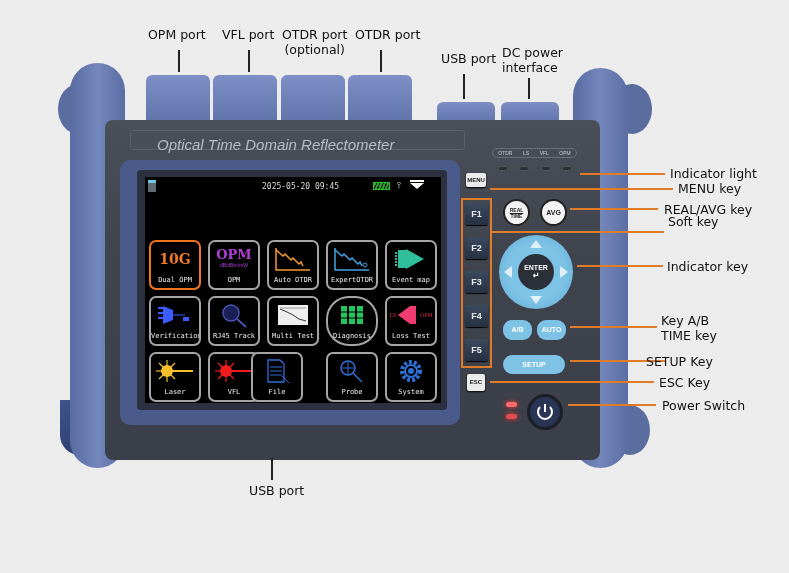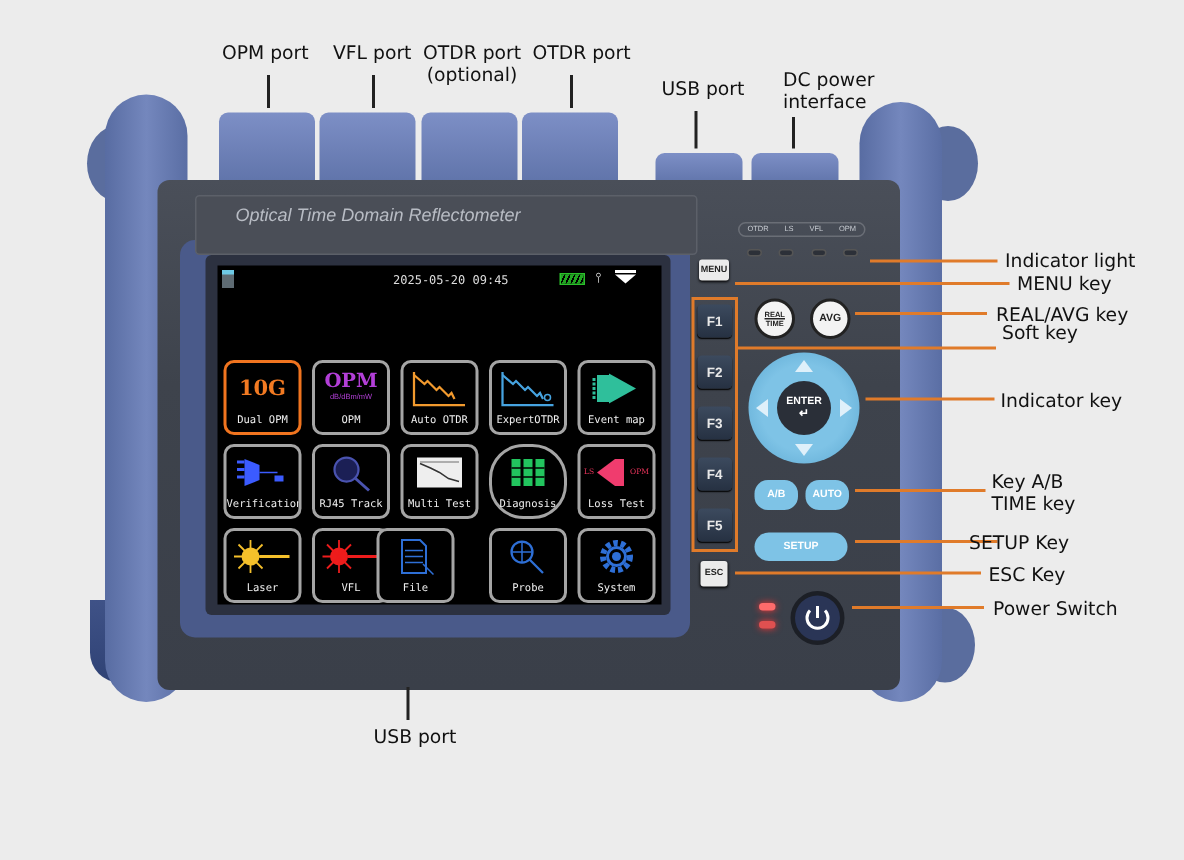--- a/index.html
+++ b/index.html
@@ -9,21 +9,21 @@
   .vline { position: absolute; width: 2px; background: #222; }
   .hline { position: absolute; height: 2px; background: #e07b2a; }
 
   
   .bump { position: absolute; width: 40px; height: 50px; border-radius: 50%; background: #5a6d9e; }
   .grip { position: absolute; background: linear-gradient(90deg,#586ca2,#7487bd,#5a6ea4); border-radius: 28px; }
   .port { position: absolute; background: linear-gradient(180deg,#7d8fc6,#5e72a8); border-radius: 6px 6px 2px 2px; }
   .body { position: absolute; left: 105px; top: 120px; width: 495px; height: 340px; background: linear-gradient(180deg,#4a4f59,#3e434c 40%,#3a3f49); border-radius: 8px; }
   .bezel-blue { position: absolute; left: 85px; top: 155px; width: 460px; height: 300px; background: #4f6295; border-radius: 10px; }
   .bottom-blue { position: absolute; left: 60px; top: 400px; width: 560px; height: 55px; background: linear-gradient(180deg,#3f5287,#2f4275); border-radius: 0 0 20px 20px; }
-  .brand-strip { position: absolute; left: 130px; top: 130px; width: 335px; height: 40px; border: 1px solid #5c6069; background: #4a4e57; border-radius: 3px; color: #b8bcc4; font-style: italic; font-size: 12px; padding: 5px 0 0 26px; font-family: "Liberation Sans", sans-serif; }
+  .brand-strip { position: absolute; left: 130px; top: 130px; width: 335px; height: 20px; border: 1px solid #5c6069; background: #4a4e57; border-radius: 3px; color: #b8bcc4; font-style: italic; font-size: 15px; padding: 5px 0 0 26px; font-family: "Liberation Sans", sans-serif; }
   .screen-frame { position: absolute; left: 137px; top: 170px; width: 310px; height: 240px; background: #2c3140; border-radius: 4px; }
   .screen { position: absolute; left: 145px; top: 177px; width: 296px; height: 226px; background: #000; }
   .statusbar { position: absolute; left: 0; top: 0; width: 100%; height: 20px; }
   .sd-icon { position: absolute; left: 3px; top: 3px; width: 8px; height: 12px; background: #5e6b73; border-top: 3px solid #6ec9e5; }
   .datetime { position: absolute; left: 117px; top: 5px; color: #ddd; font-family: "DejaVu Sans Mono", monospace; font-size: 8px; }
   .battery { position: absolute; left: 228px; top: 5px; width: 17px; height: 8px; border: 1px solid #2bc12b; background: repeating-linear-gradient(115deg,#22a622 0 2px,#000 2px 3px); }
   .usb-icon { position: absolute; left: 252px; top: 3px; color: #ddd; font-size: 9px; }
   .menu-tri { position: absolute; left: 265px; top: 6px; width: 0; height: 0; border-left: 7px solid transparent; border-right: 7px solid transparent; border-top: 6px solid #fff; }
   .menu-tri::before { content: ""; position: absolute; left: -7px; top: -9px; width: 14px; height: 2px; background: #fff; }
   .grid { position: absolute; left: 4px; top: 39px; width: 290px; }
@@ -306,21 +306,21 @@
 <div class="label" style="left:222px;top:27px;">VFL port</div>
 <div class="vline" style="left:248px;top:50px;height:22px;"></div>
 <div class="label" style="left:282px;top:27px;">
   <div>OTDR port</div>
   <div>(optional)</div>
 </div>
 <div class="label" style="left:355px;top:27px;">OTDR port</div>
 <div class="vline" style="left:380px;top:50px;height:22px;"></div>
 <div class="label" style="left:441px;top:51px;">USB port</div>
 <div class="vline" style="left:463px;top:74px;height:25px;"></div>
-<div class="label left" style="left:502px;top:45px;margin-left:20px;">
+<div class="label left" style="left:502px;top:45px;">
   <div>DC power</div>
   <div>interface</div>
 </div>
 <div class="vline" style="left:528px;top:78px;height:21px;"></div>
 
 <div class="hline" style="left:580px;top:173px;width:85px;"></div>
 <div class="label left" style="left:670px;top:166px;">Indicator light</div>
 <div class="hline" style="left:490px;top:188px;width:183px;"></div>
 <div class="label left" style="left:678px;top:181px;">MENU key</div>
 <div class="hline" style="left:570px;top:208px;width:88px;"></div>

